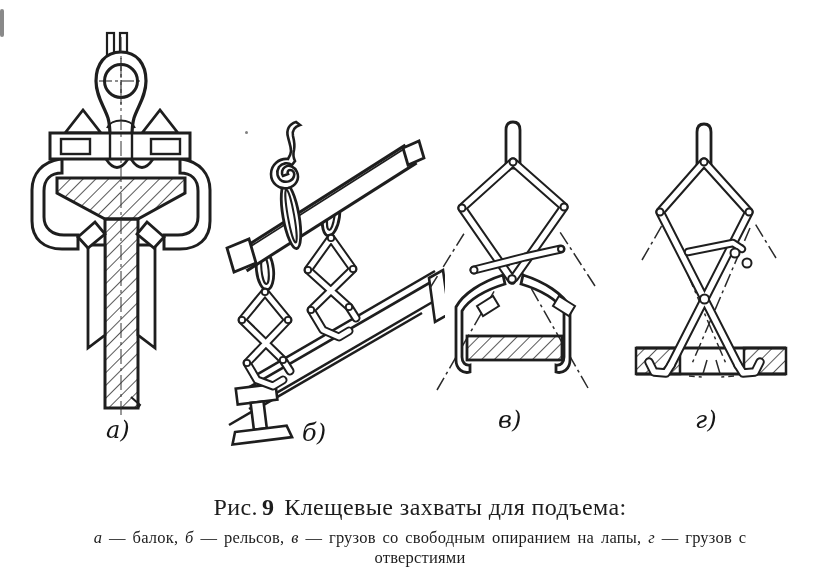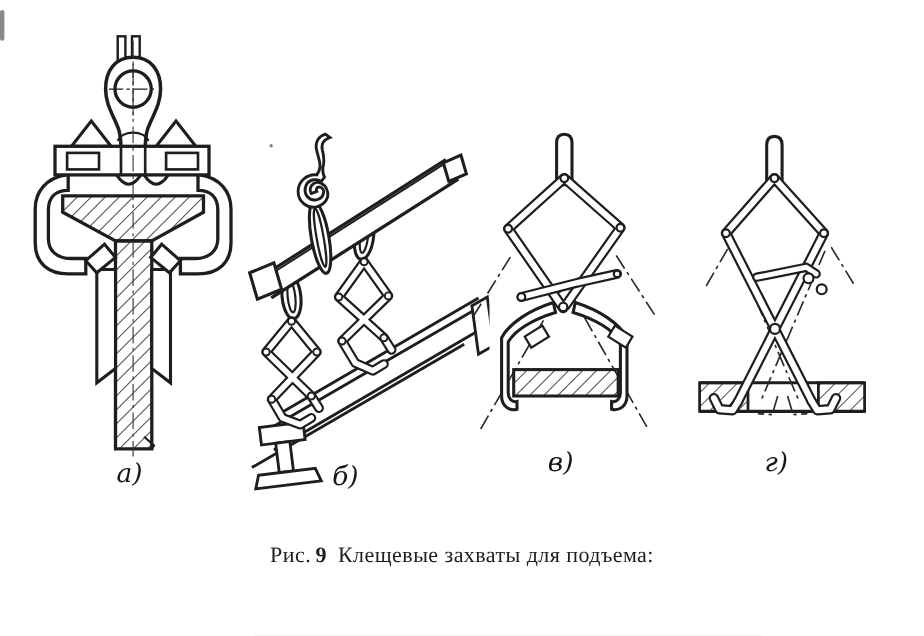--- a/index.html
+++ b/index.html
@@ -2,21 +2,21 @@
 <html><head>
 <meta charset="utf-8">
 <style>
   html,body{margin:0;padding:0;background:#e8e8e8;}
   #page{position:relative;width:840px;height:578px;background:#ffffff;overflow:hidden;
         font-family:"Liberation Serif","DejaVu Serif",serif;color:#1d1d1d;}
   .panel{position:absolute;}
   .plabel{position:absolute;font-style:italic;font-size:24px;color:#161616;
           font-family:"DejaVu Serif","Liberation Serif",serif;}
   #caption{position:absolute;left:10px;top:494px;width:820px;text-align:center;}
-  #cap-line1{font-size:20px;letter-spacing:.4px;}
+  #cap-line1{font-size:24px;letter-spacing:.4px;}
   #cap-line1 .num{font-weight:bold;margin:0 10px 0 4px;}
   #cap-line2{font-size:16.5px;margin-top:7px;letter-spacing:.2px;word-spacing:2.5px;line-height:20px;}
   #cap-line2 .k{font-style:italic;}
   .artifact{position:absolute;background:#4a4a4a;}
   svg{display:block;}
 </style>
 </head>
 <body>
 
 <div id="page">
@@ -231,15 +231,19 @@
 
   <div class="plabel" style="left:106px;top:416px;">а)</div>
   <div class="plabel" style="left:302px;top:419px;">б)</div>
   <div class="plabel" style="left:498px;top:406px;">в)</div>
   <div class="plabel" style="left:695px;top:406px;">г)</div>
 
   <div id="caption">
     <div id="cap-line1">
       <span>Рис.</span><span class="num">9</span><span>Клещевые захваты для подъема:</span>
     </div>
+    <div id="cap-line2">
+      <span class="k">а</span><span> — балок, </span><span class="k">б</span><span> — рельсов, </span><span class="k">в</span><span> — грузов со свободным опиранием на лапы, </span><span class="k">г</span><span> — грузов с</span>
+      <div>отверстиями</div>
+    </div>
   </div>
 
 </div>
 
 </body></html>

